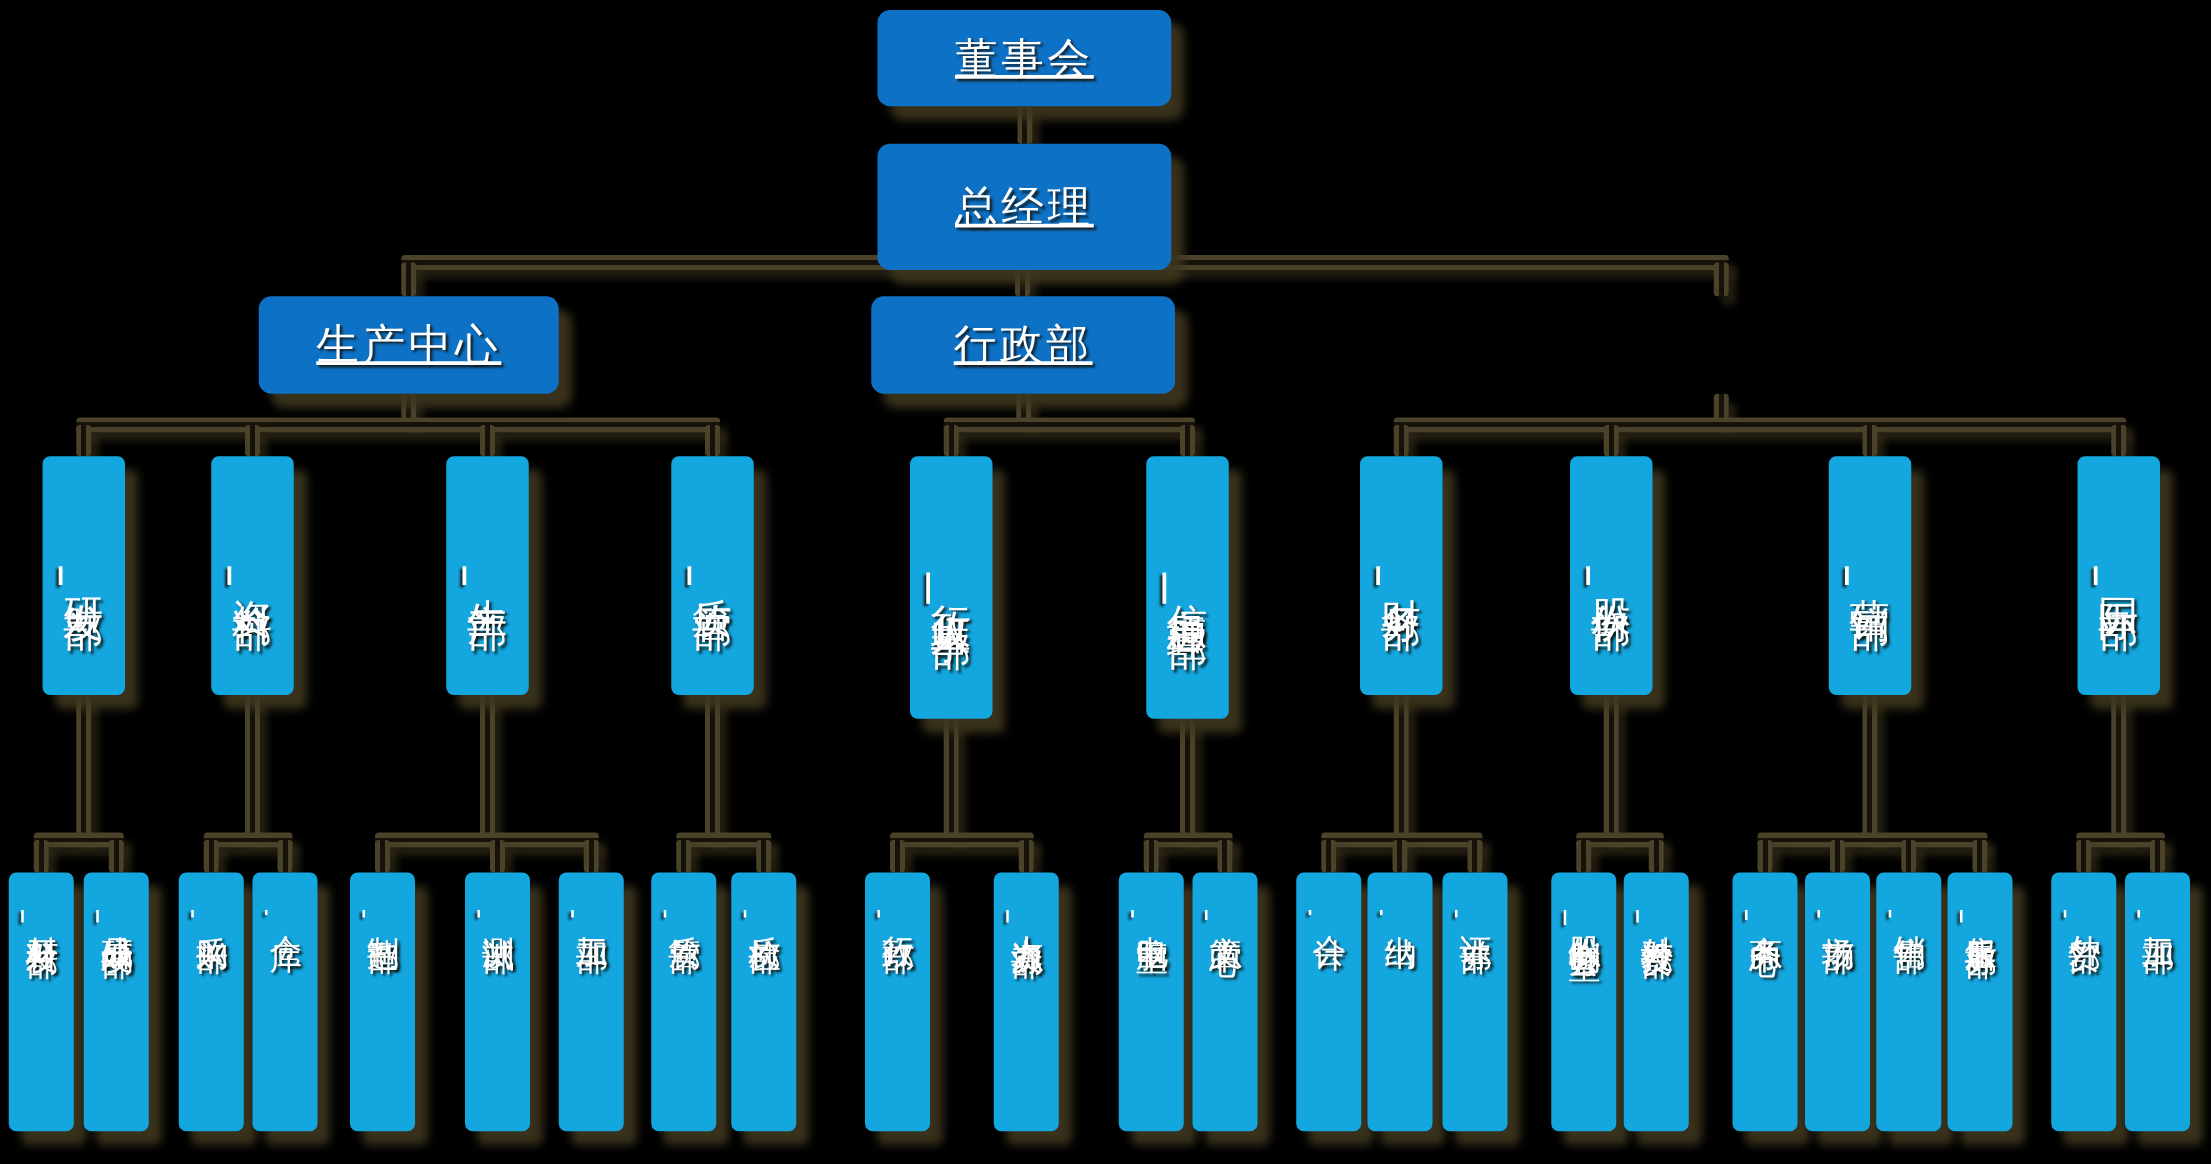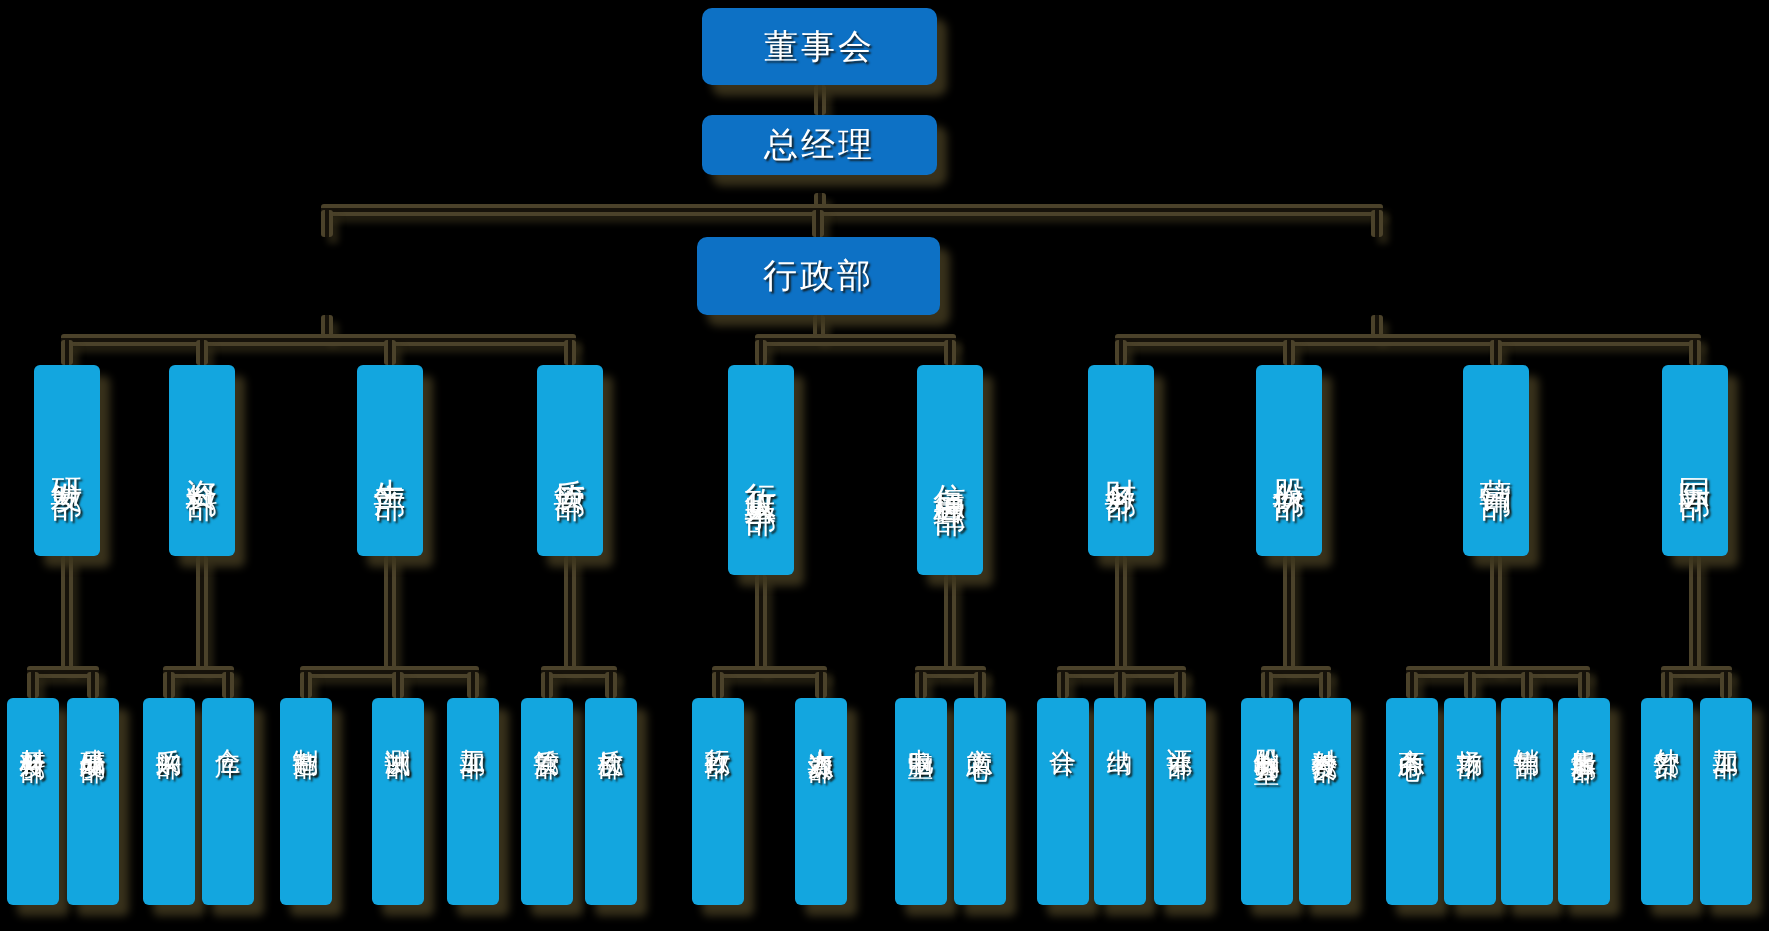--- a/index.html
+++ b/index.html
@@ -5,20 +5,21 @@
   html,body{margin:0;padding:0;background:#000;}
   #stage{
     position:relative;width:1769px;height:931px;overflow:hidden;
     background:var(--bg,#000);
     font-family:"DejaVu Sans","Liberation Sans",sans-serif;
   }
   .box{
     position:absolute;display:flex;align-items:center;justify-content:center;
     color:var(--txt,#fff);
     box-shadow:10px 11px 8px rgba(62,54,30,.9);
+    text-decoration:underline;
   }
   .hb{background:var(--p1,#0d71c5);border-radius:10px;font-size:34px;letter-spacing:3px;}
   .vb{background:var(--p2,#13a6df);border-radius:6px;}
   .vb .lbl{writing-mode:vertical-rl;text-orientation:upright;line-height:1;}
   .l3{font-size:32px;}
   .l3 .lbl{letter-spacing:5px;}
   .l4{font-size:26px;align-items:flex-start;}
   .l4 .lbl{letter-spacing:2px;padding-top:30px;}
   .lbl{text-shadow:2px 2px 2px rgba(20,17,8,.85);}
   .conn{position:absolute;box-shadow:6px 7px 6px rgba(55,48,26,.6);}
@@ -91,22 +92,25 @@
     <div class="conn cv" style="left: 1521px; top: 672px; width: 12px; height: 26px;"></div>
     <div class="conn cv" style="left: 1578px; top: 672px; width: 12px; height: 26px;"></div>
     <div class="conn cv" style="left: 1689px; top: 340px; width: 12px; height: 25px;"></div>
     <div class="conn cv" style="left: 1689px; top: 556px; width: 12px; height: 116px;"></div>
     <div class="conn ch" style="left: 1661px; top: 666px; width: 71px; height: 12px;"></div>
     <div class="conn cv" style="left: 1661px; top: 672px; width: 12px; height: 26px;"></div>
     <div class="conn cv" style="left: 1720px; top: 672px; width: 12px; height: 26px;"></div>
     <div class="box hb" style="left: 702px; top: 8px; width: 235px; height: 77px;">
       <span class="lbl">董事会</span>
     </div>
-    <div class="box hb" style="left: 702px; top: 115px; width: 235px; height: 60px;">
+    <div class="box hb" style="left: 702px; top: 115px; width: 235px; height: 101px;">
       <span class="lbl">总经理</span>
+    </div>
+    <div class="box hb" style="left: 207px; top: 237px; width: 240px; height: 78px;">
+      <span class="lbl">生产中心</span>
     </div>
     <div class="box vb l3" style="left: 34px; top: 365px; width: 66px; height: 191px;">
       <span class="lbl">研发部</span>
     </div>
     <div class="box vb l4" style="left: 7px; top: 698px; width: 52px; height: 207px;">
       <span class="lbl">材料开发部</span>
     </div>
     <div class="box vb l4" style="left: 67px; top: 698px; width: 52px; height: 207px;">
       <span class="lbl">成品研发部</span>
     </div>

